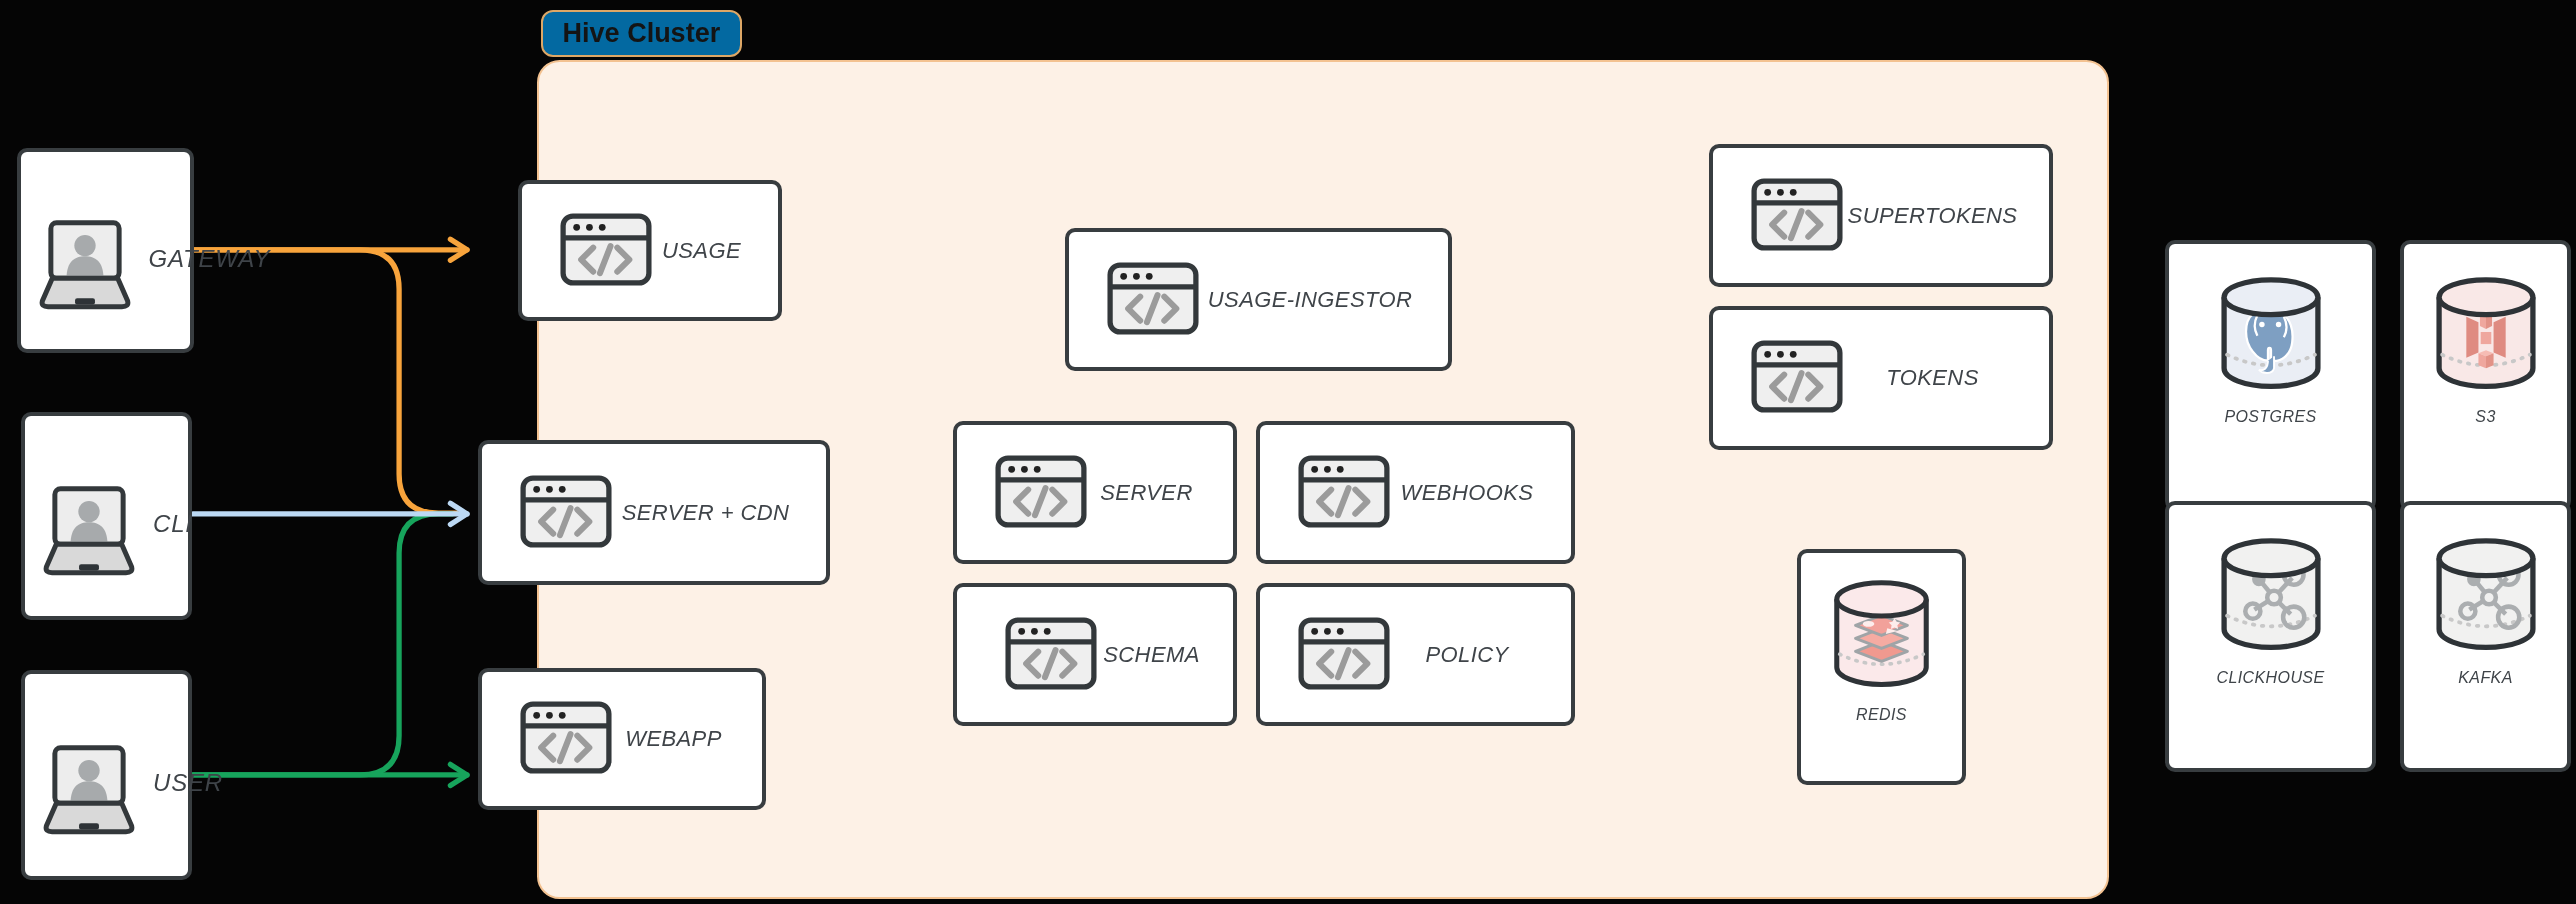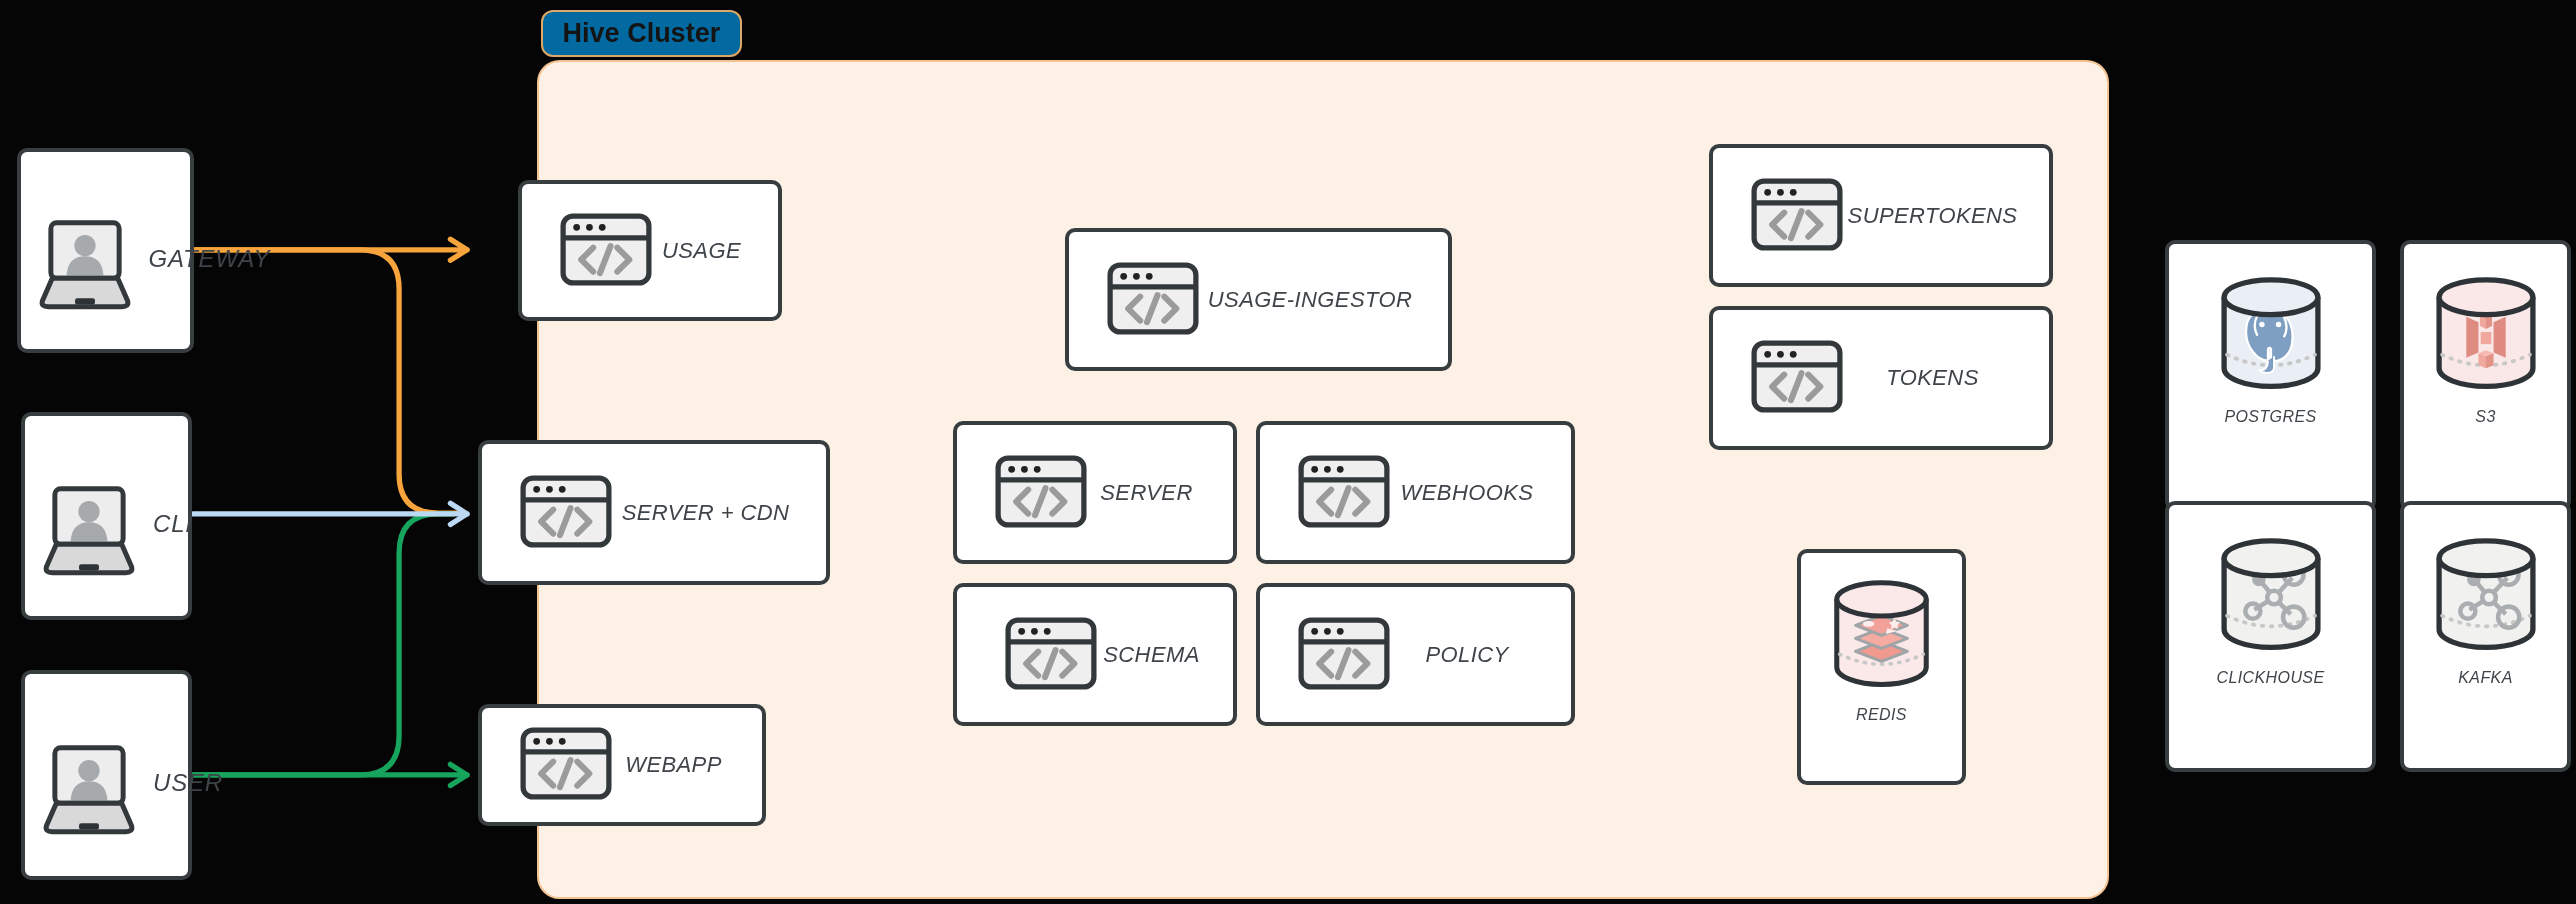--- a/index.html
+++ b/index.html
@@ -33,21 +33,21 @@
   .dbcard .icon-wrap{margin-top:32px;}
   .dbcard .lbl{font-size:16px;margin-top:13.6px;letter-spacing:0.4px;}
 
   
   #gateway{left:16.6px;top:148px;width:177px;height:205px;}
   #cli{left:21px;top:412px;width:171px;height:208px;}
   #user{left:21px;top:670px;width:171px;height:210px;}
 
   #usage{left:478px;top:180px;width:264px;height:141px;margin-left:40px;}
   #server_cdn{left:478px;top:440px;width:352px;height:145px;}
-  #webapp{left:478px;top:704px;width:288px;height:122px;align-items:center;}
+  #webapp{left:478px;top:668px;width:288px;height:142px;align-items:center;}
   #usage_ingestor{left:1065px;top:228px;width:387px;height:143px;}
   #emails{left:953px;top:421px;width:284px;height:143px;}
   #webhooks{left:1256px;top:421px;width:319px;height:143px;}
   #schema{left:953px;top:583px;width:284px;height:143px;padding-left:48px;}
   #policy{left:1256px;top:583px;width:319px;height:143px;}
   #supertokens{left:1709px;top:144px;width:344px;height:143px;}
   #tokens{left:1709px;top:306px;width:344px;height:144px;}
 
   #redis{left:1797px;top:549px;width:169px;height:236px;}
   #postgres{left:2165px;top:240px;width:211px;height:271px;}

